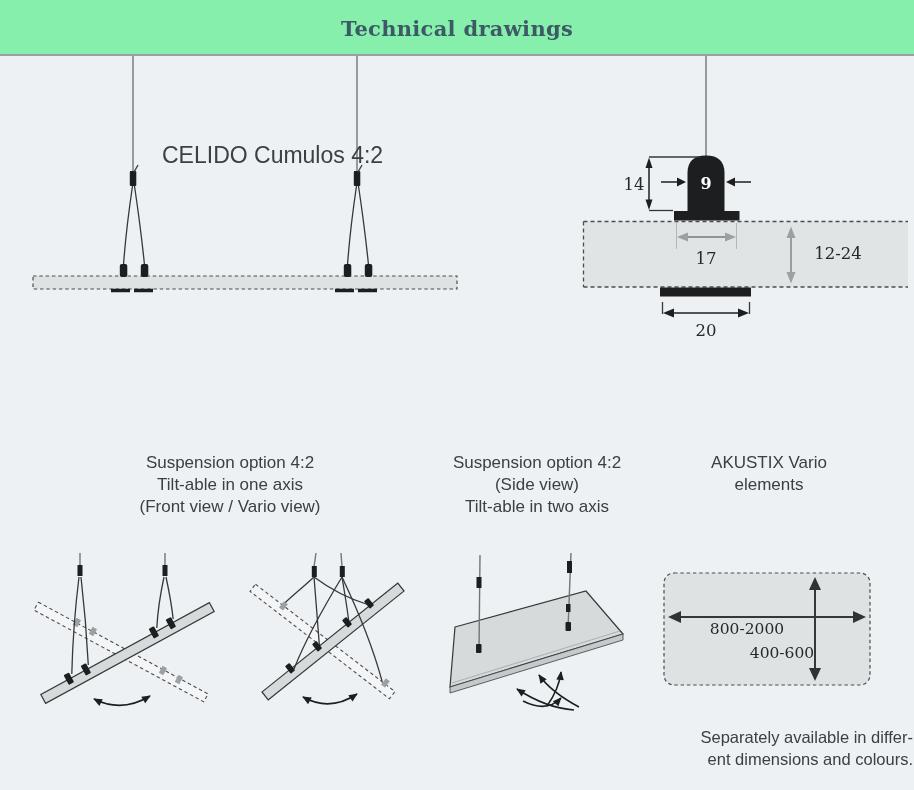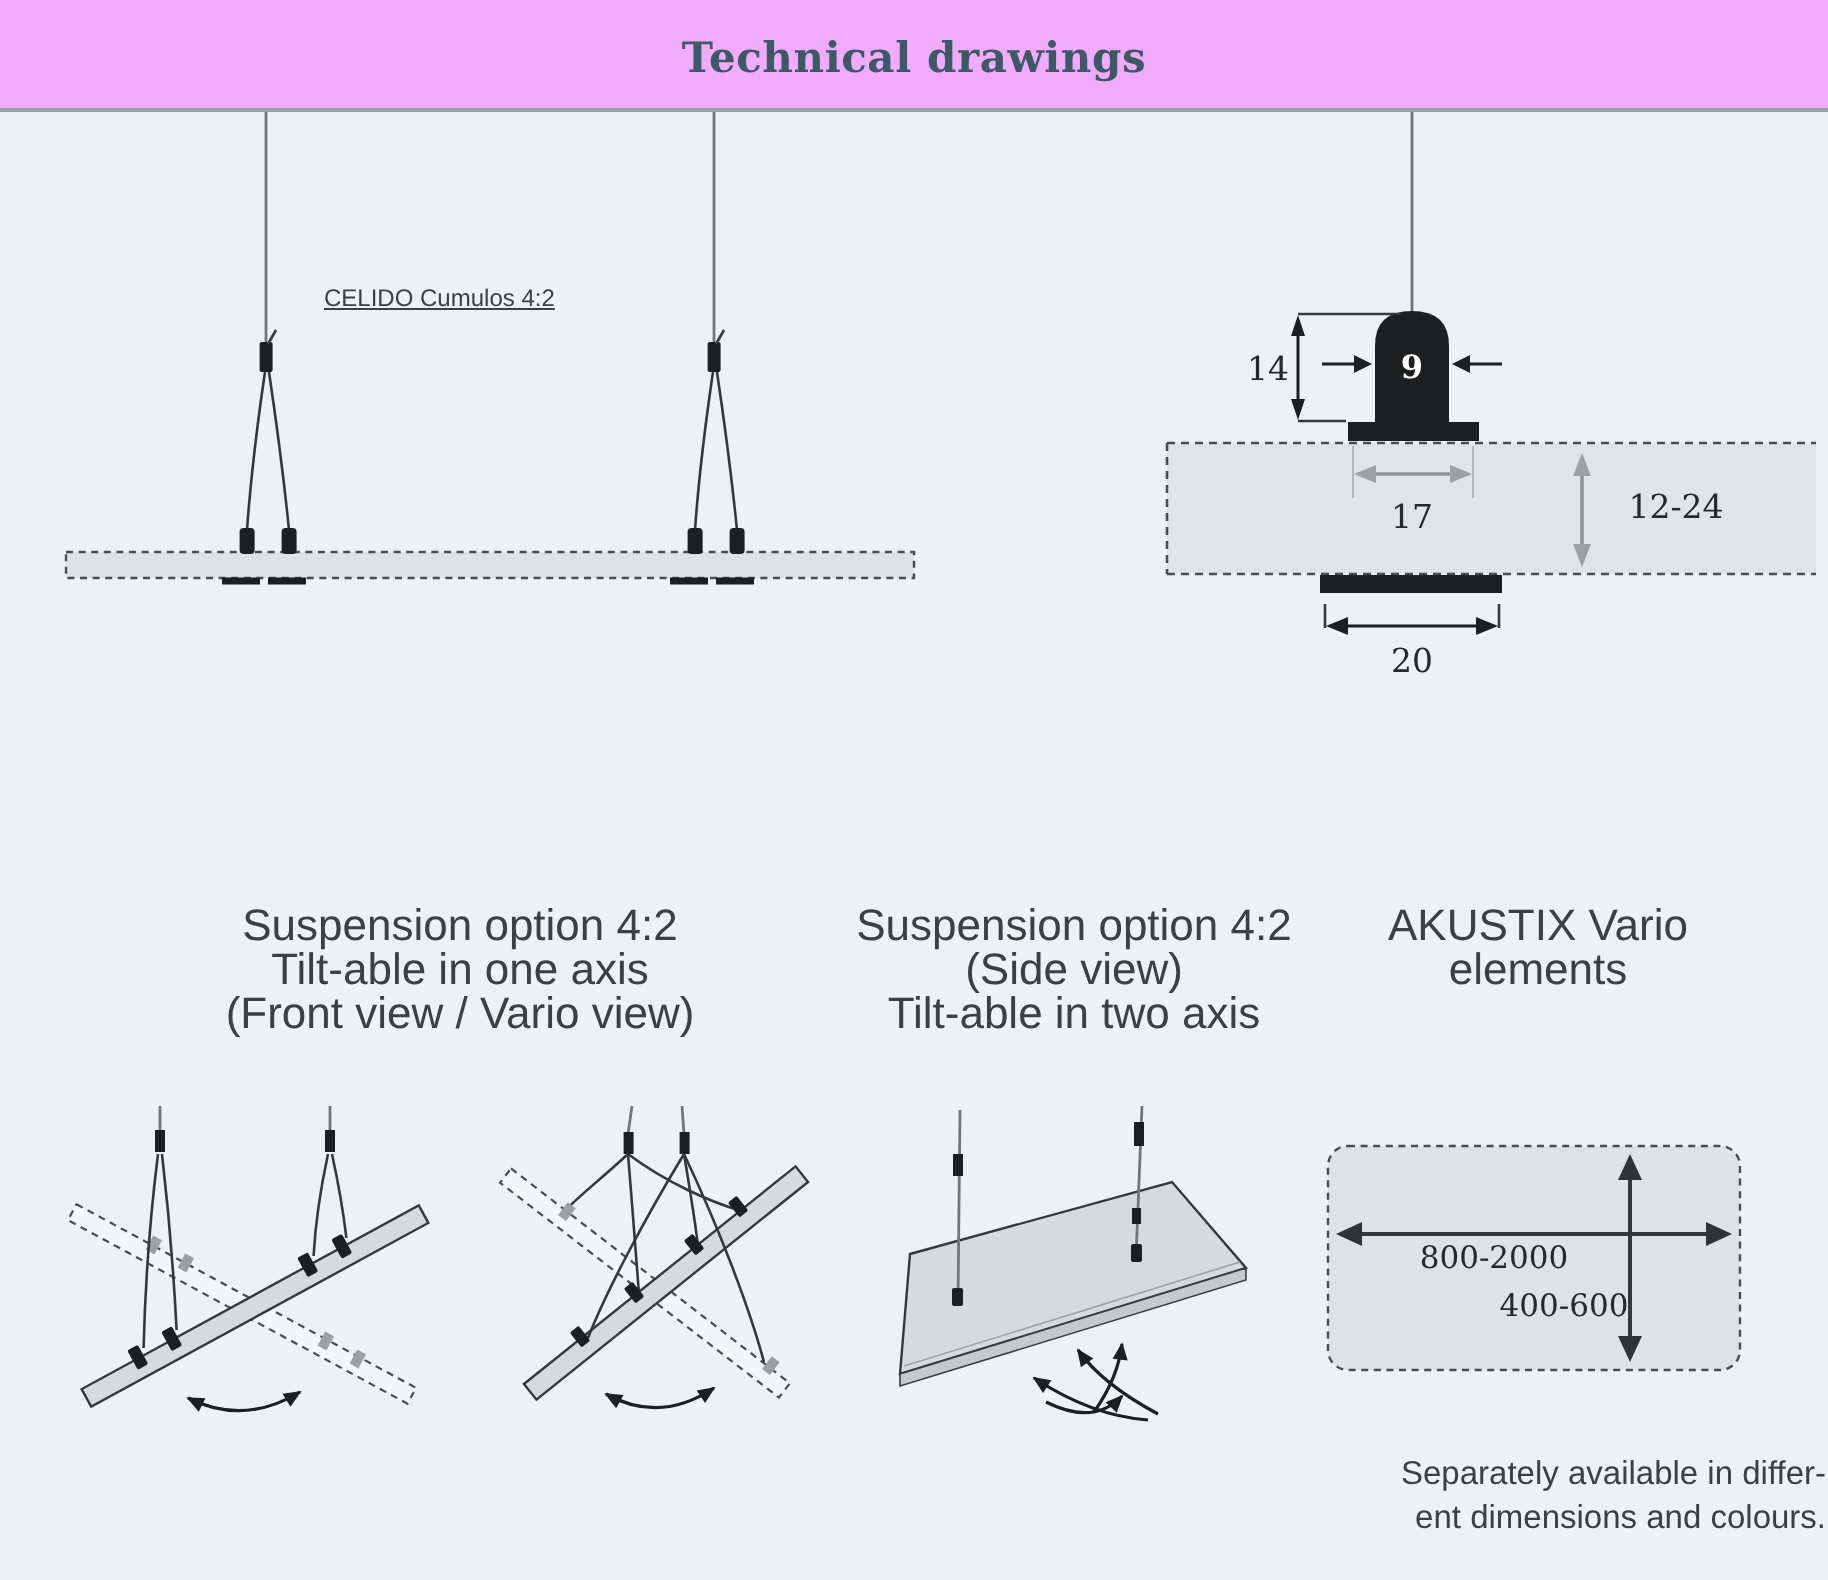--- a/index.html
+++ b/index.html
@@ -1,25 +1,25 @@
 <!DOCTYPE html>
 <html><head>
 <meta charset="utf-8">
 <style>
   html,body { margin:0; padding:0; }
-  .page { position:relative; width:914px; height:790px; background:#f0abfc;
+  .page { position:relative; width:914px; height:790px; background:#86efac;
           font-family:"Liberation Sans", sans-serif; overflow:hidden; }
   .main-bg { position:absolute; left:0; top:56px; width:914px; height:734px; background:#eef1f4; }
   .rule { position:absolute; left:0; top:54px; width:914px; height:2px; background:#9aa0a6; }
   .header-title { position:absolute; left:0; top:16px; width:914px; text-align:center;
           font-family:"DejaVu Serif","Liberation Serif",serif; font-weight:700;
           font-size:21px; letter-spacing:.3px; color:#3d5966; }
   svg.art { position:absolute; left:0; top:0; }
-  .product-label { position:absolute; left:162px; top:142px; font-size:12px; color:#3b4043;text-decoration:underline; }
-  .caption { position:absolute; text-align:center; font-size:22px; line-height:22px; color:#3b4043; }
+  .product-label { position:absolute; left:162px; top:142px; font-size:23px; color:#3b4043; }
+  .caption { position:absolute; text-align:center; font-size:17px; line-height:22px; color:#3b4043; }
   #cap1 { left:110px; top:452px; width:240px; }
   #cap2 { left:417px; top:452px; width:240px; }
   #cap3 { left:649px; top:452px; width:240px; }
   .footnote { position:absolute; left:645px; top:726px; width:268px; text-align:right;
           font-size:16.5px; line-height:22px; color:#3b4043; }
   
   .wire { stroke:#71767a; stroke-width:1.4; fill:none; }
   .lnk  { stroke:#35383a; stroke-width:1.3; fill:none; }
   .blk  { fill:#1c1e1f; }
   .gry  { fill:#9aa0a3; }

